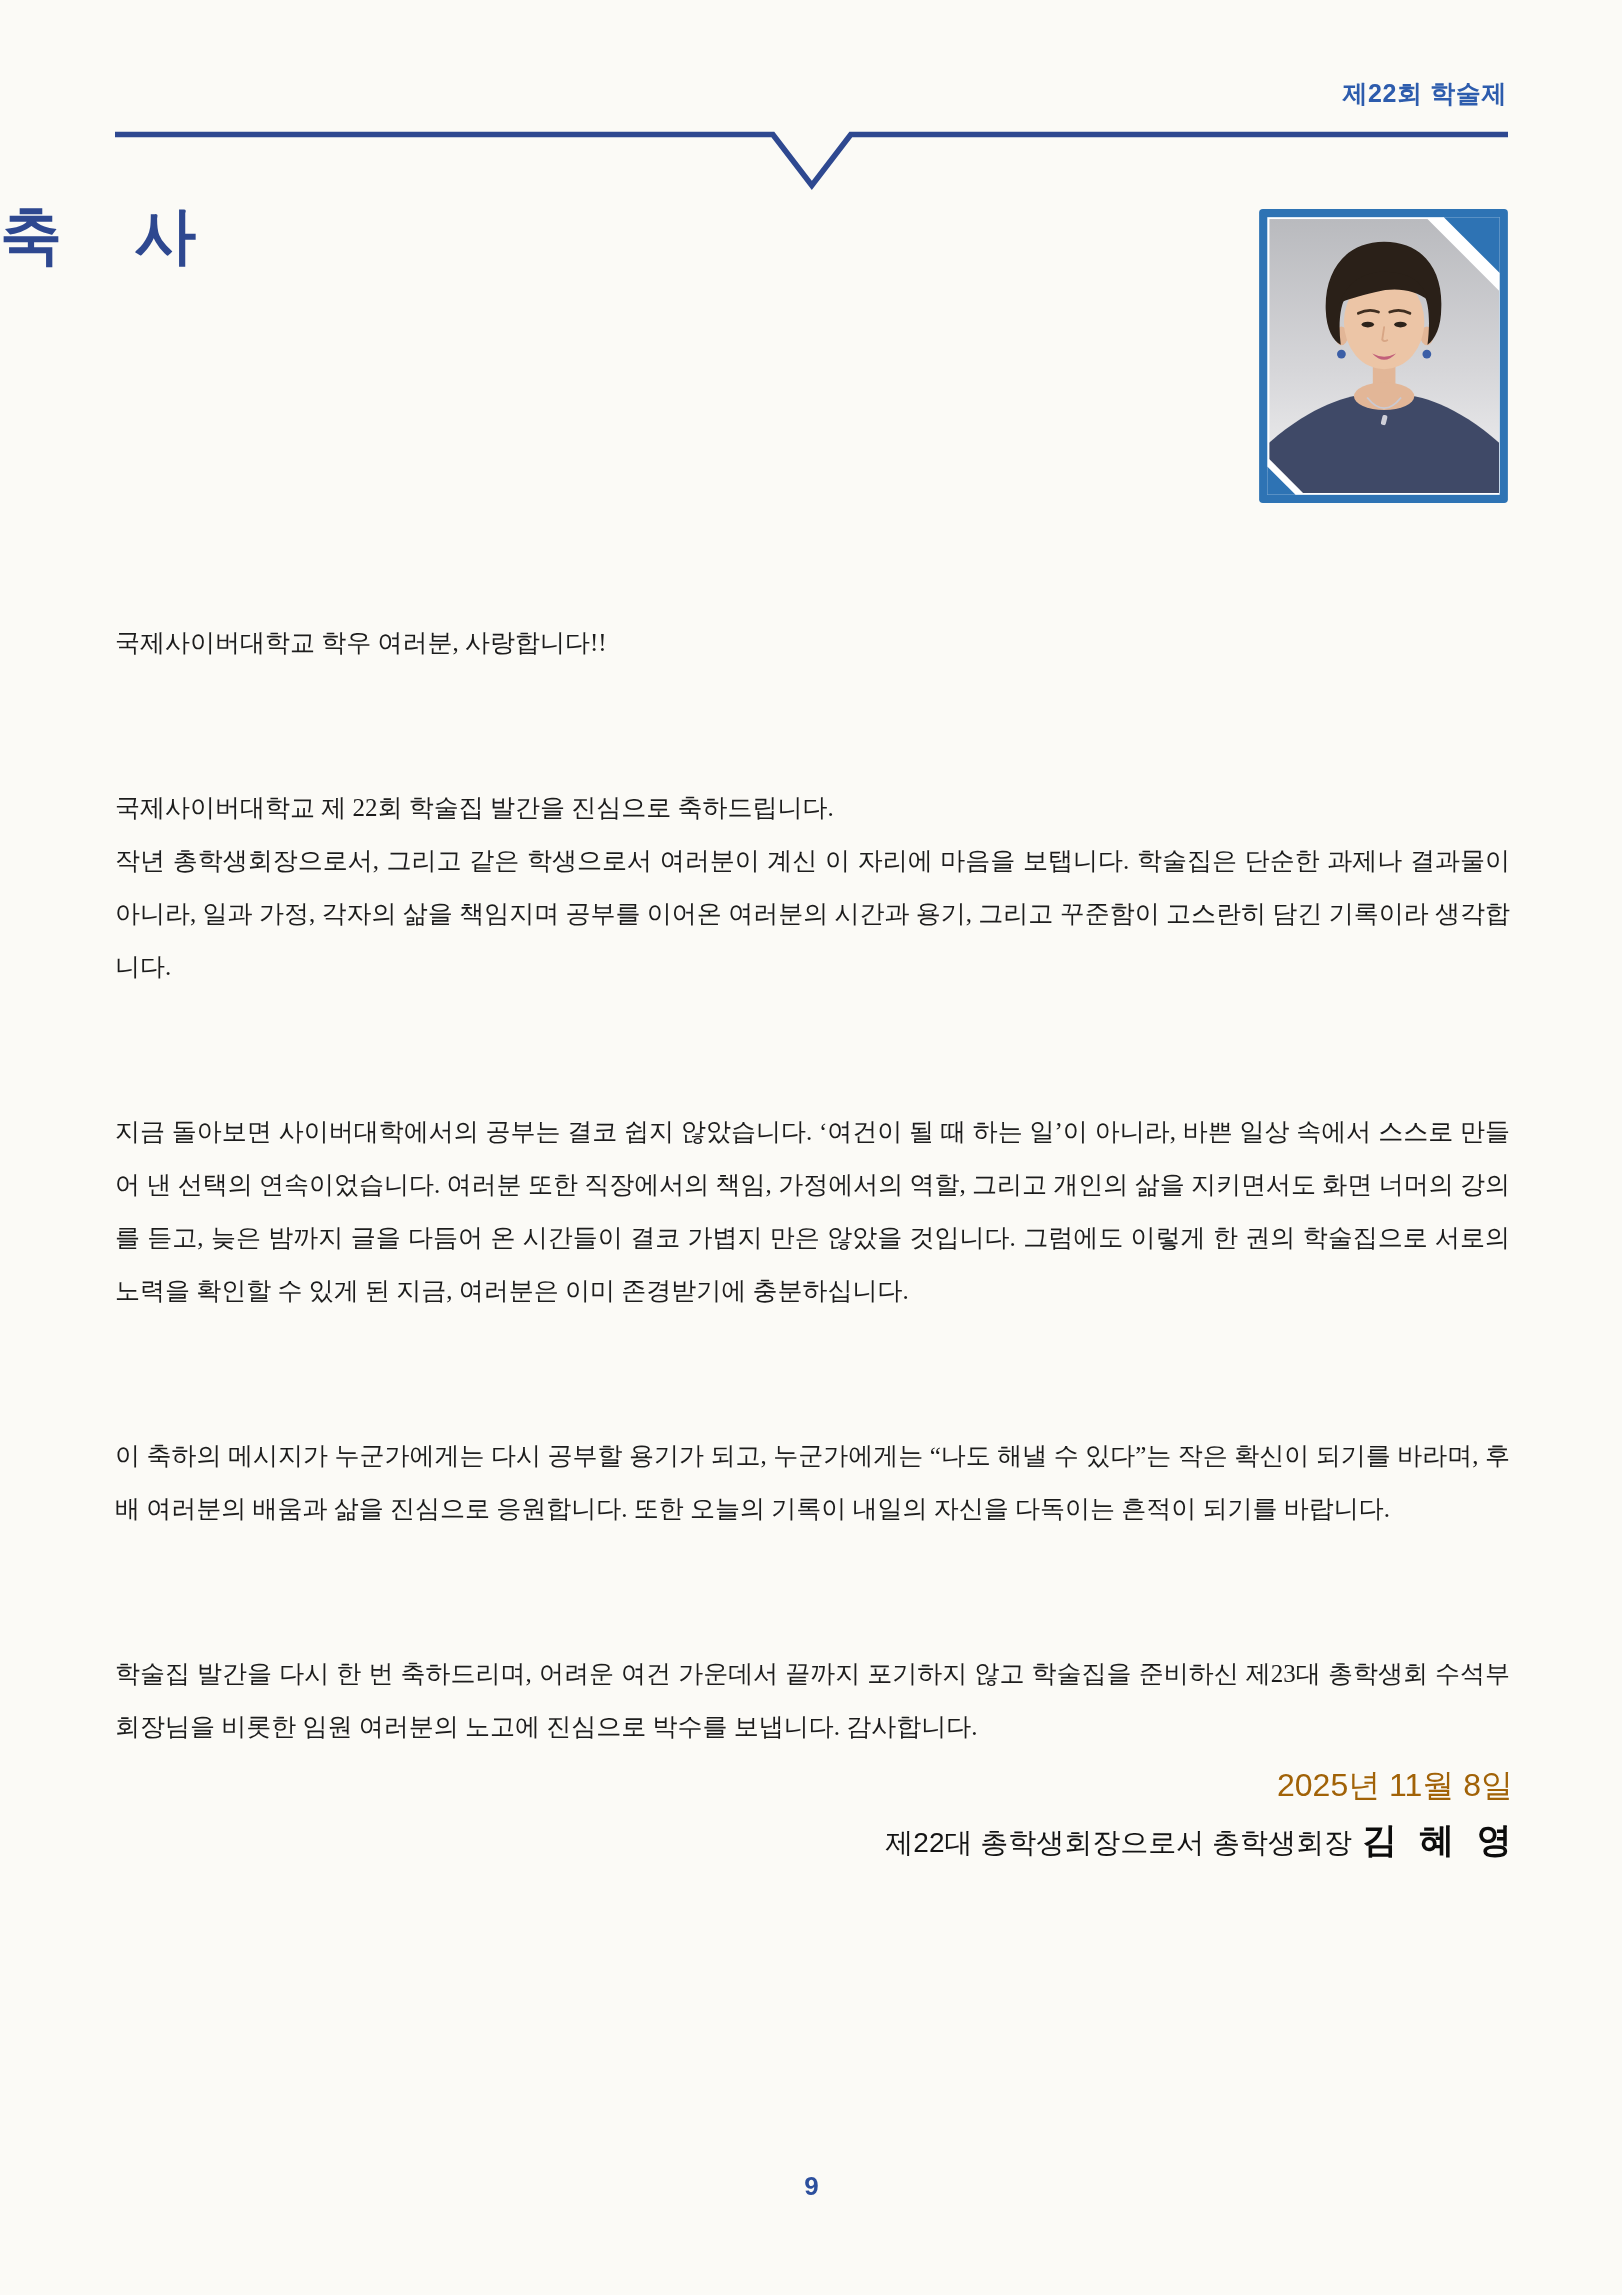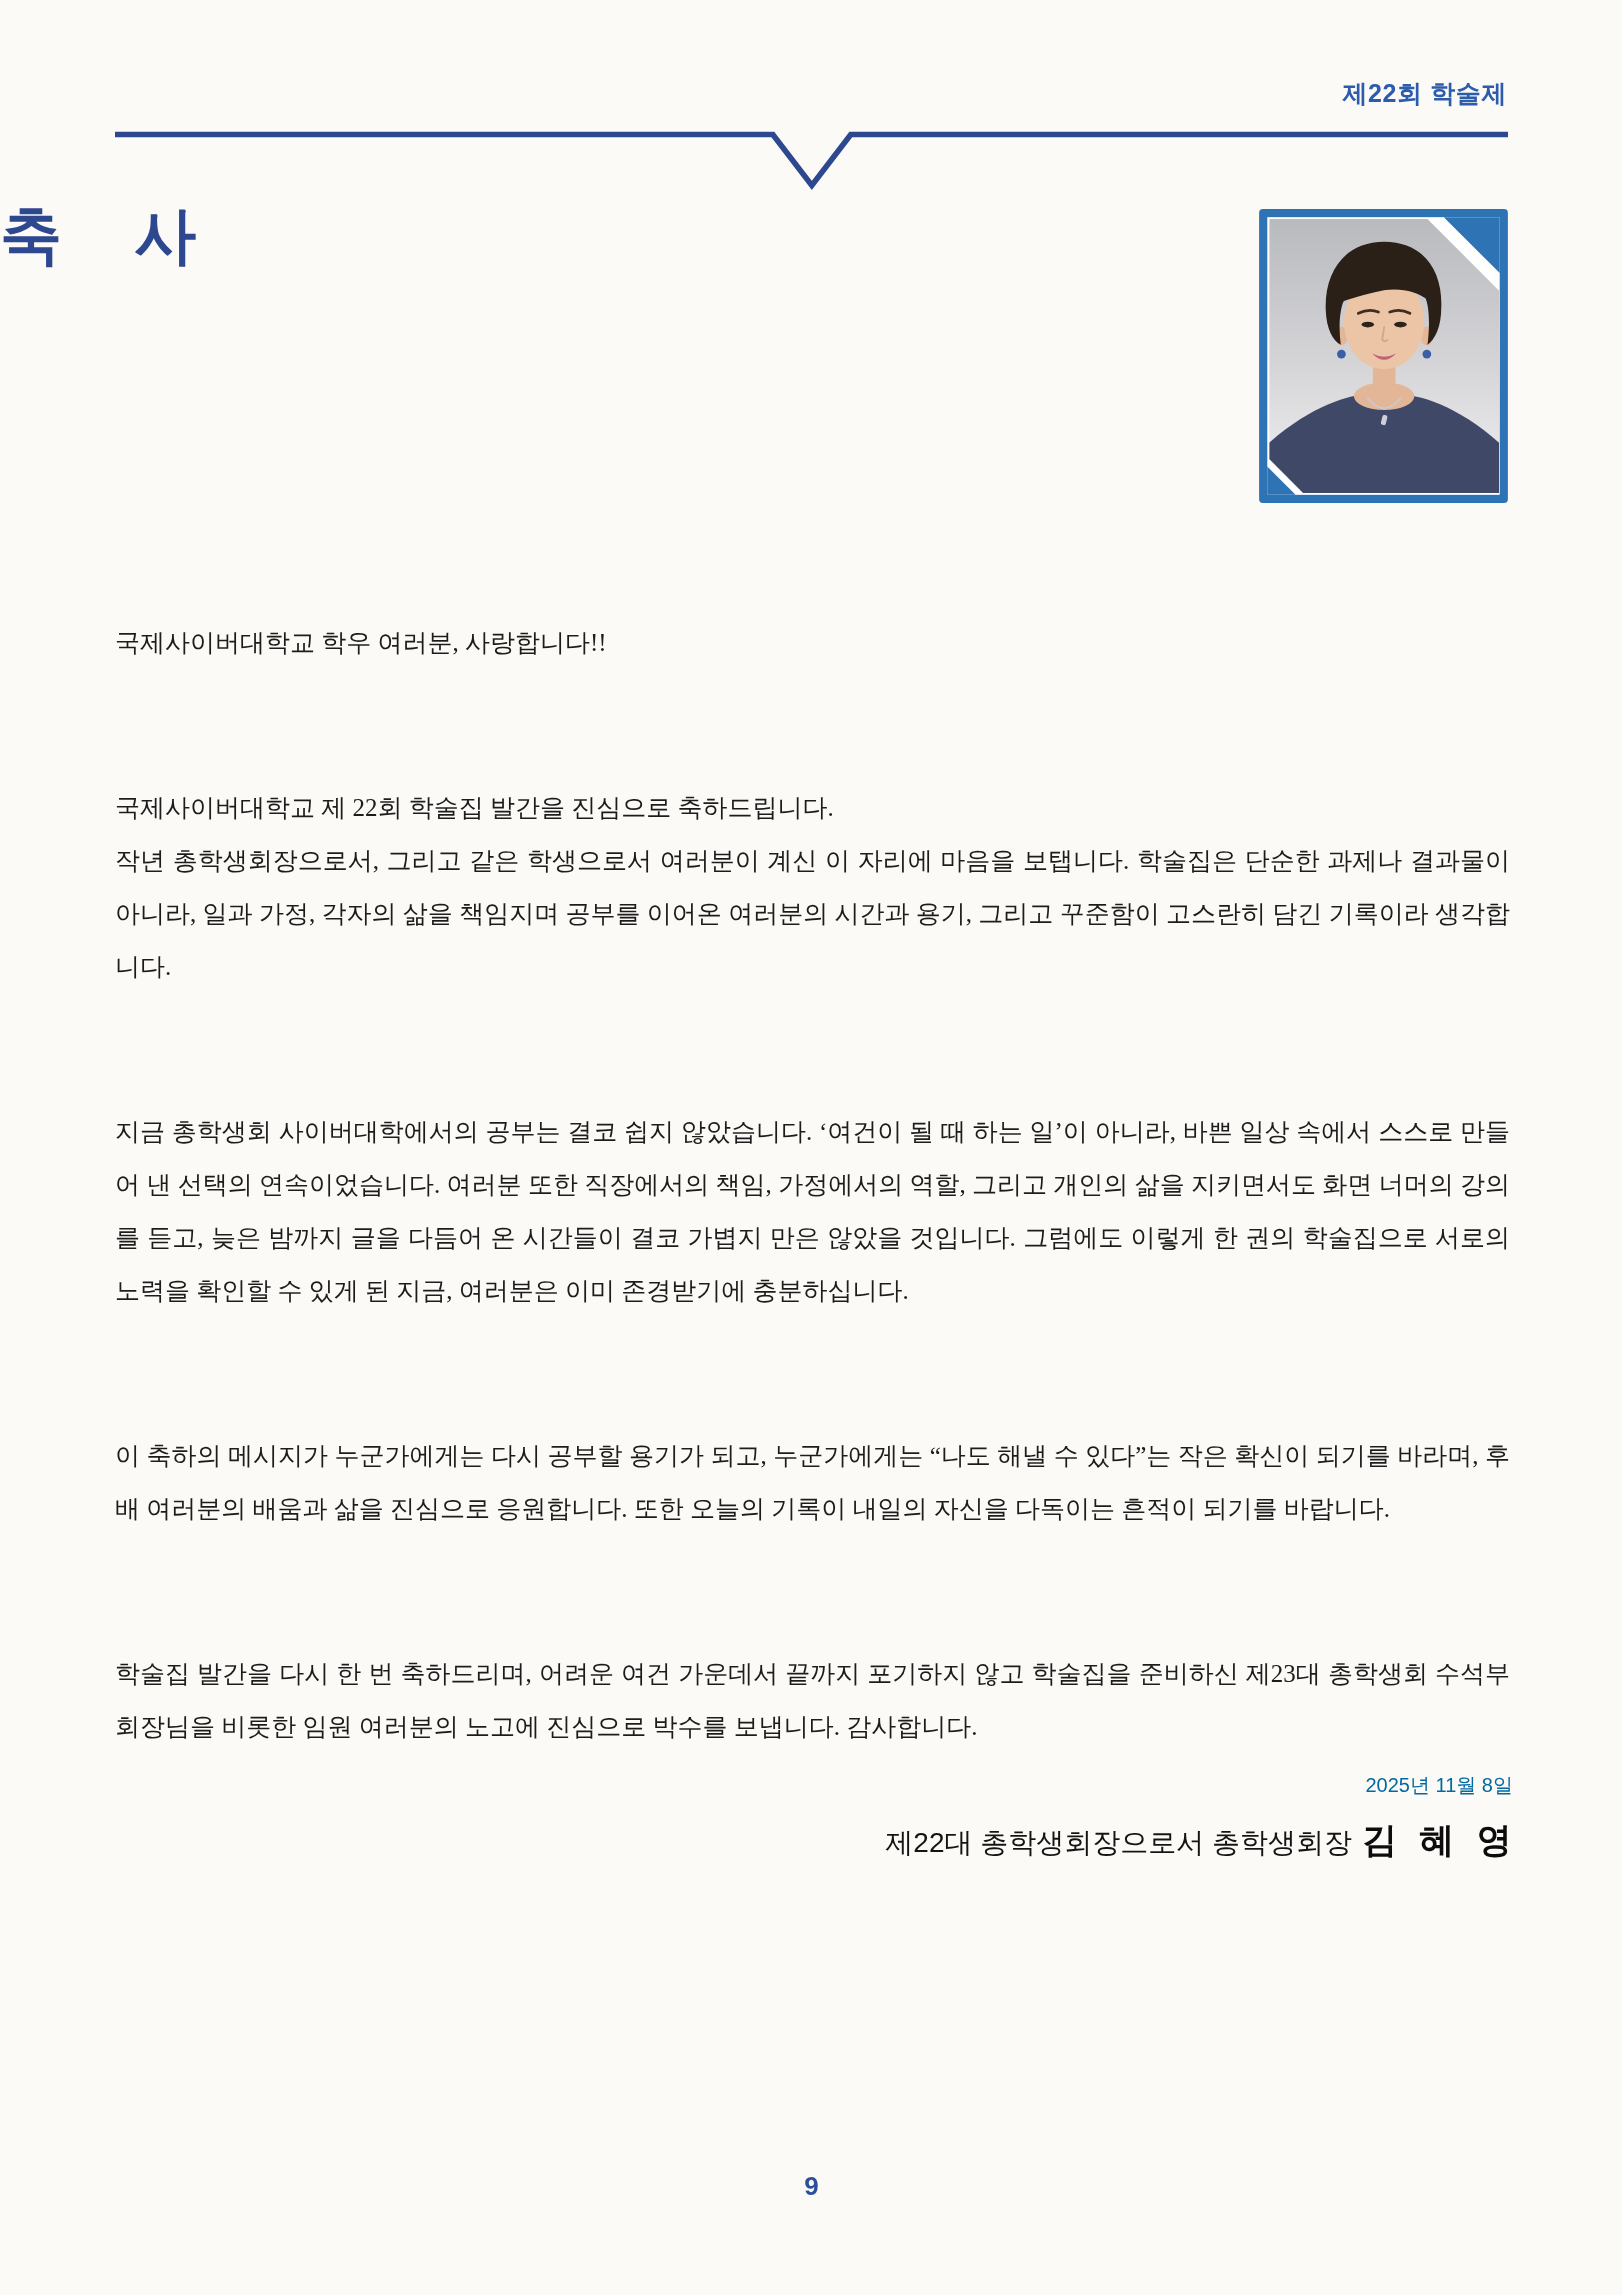--- a/index.html
+++ b/index.html
@@ -46,21 +46,21 @@
   .letter{
     position:absolute;left:115px;top:563px;width:1395px;
     font-size:25px;line-height:53px;
     text-align:justify;
     white-space:pre-line;
   }
   .letter p{margin:0 0 59px 0;white-space:pre-line;}
   .closing-date{
     position:absolute;right:110px;top:1759px;
     font-family:"Liberation Sans","DejaVu Sans",sans-serif;
-    font-size:20px;line-height:53px;color:#0369a1;
+    font-size:32px;line-height:53px;color:#a16207;
   }
   .closing-signature{
     position:absolute;right:110px;top:1813px;
     font-family:"Liberation Sans","DejaVu Sans",sans-serif;
     font-size:28px;line-height:53px;color:#141414;
     white-space:nowrap;
   }
   .closing-signature .sig-name{
     font-size:35px;font-weight:800;margin-left:10px;
     word-spacing:10px;letter-spacing:1.3px;color:#0c0c0c;margin-top:26px;
@@ -140,21 +140,21 @@
 
         <path d="M180,230 Q199,240 218,230 Q199,250 180,230 Z" fill="#c2607a"></path>
       </g>
     </svg>
   </div>
 
   <div class="letter">
     <p>국제사이버대학교 학우 여러분, 사랑합니다!!</p>
     <p>국제사이버대학교 제 22회 학술집 발간을 진심으로 축하드립니다.
 작년 총학생회장으로서, 그리고 같은 학생으로서 여러분이 계신 이 자리에 마음을 보탭니다. 학술집은 단순한 과제나 결과물이 아니라, 일과 가정, 각자의 삶을 책임지며 공부를 이어온 여러분의 시간과 용기, 그리고 꾸준함이 고스란히 담긴 기록이라 생각합니다.</p>
-    <p>지금 총학생회 사이버대학에서의 공부는 결코 쉽지 않았습니다. ‘여건이 될 때 하는 일’이 아니라, 바쁜 일상 속에서 스스로 만들어 낸 선택의 연속이었습니다. 여러분 또한 직장에서의 책임, 가정에서의 역할, 그리고 개인의 삶을 지키면서도 화면 너머의 강의를 듣고, 늦은 밤까지 글을 다듬어 온 시간들이 결코 가볍지 만은 않았을 것입니다. 그럼에도 이렇게 한 권의 학술집으로 서로의 노력을 확인할 수 있게 된 지금, 여러분은 이미 존경받기에 충분하십니다.</p>
+    <p>지금 돌아보면 사이버대학에서의 공부는 결코 쉽지 않았습니다. ‘여건이 될 때 하는 일’이 아니라, 바쁜 일상 속에서 스스로 만들어 낸 선택의 연속이었습니다. 여러분 또한 직장에서의 책임, 가정에서의 역할, 그리고 개인의 삶을 지키면서도 화면 너머의 강의를 듣고, 늦은 밤까지 글을 다듬어 온 시간들이 결코 가볍지 만은 않았을 것입니다. 그럼에도 이렇게 한 권의 학술집으로 서로의 노력을 확인할 수 있게 된 지금, 여러분은 이미 존경받기에 충분하십니다.</p>
     <p>이 축하의 메시지가 누군가에게는 다시 공부할 용기가 되고, 누군가에게는 “나도 해낼 수 있다”는 작은 확신이 되기를 바라며, 후배 여러분의 배움과 삶을 진심으로 응원합니다. 또한 오늘의 기록이 내일의 자신을 다독이는 흔적이 되기를 바랍니다.</p>
     <p>학술집 발간을 다시 한 번 축하드리며, 어려운 여건 가운데서 끝까지 포기하지 않고 학술집을 준비하신 제23대 총학생회 수석부회장님을 비롯한 임원 여러분의 노고에 진심으로 박수를 보냅니다. 감사합니다.</p>
   </div>
 
   <div class="closing-date">2025년 11월 8일</div>
 
   <div class="closing-signature">
     <span>제22대 총학생회장으로서 총학생회장</span><span class="sig-name">김 혜 영</span>
   </div>
 

